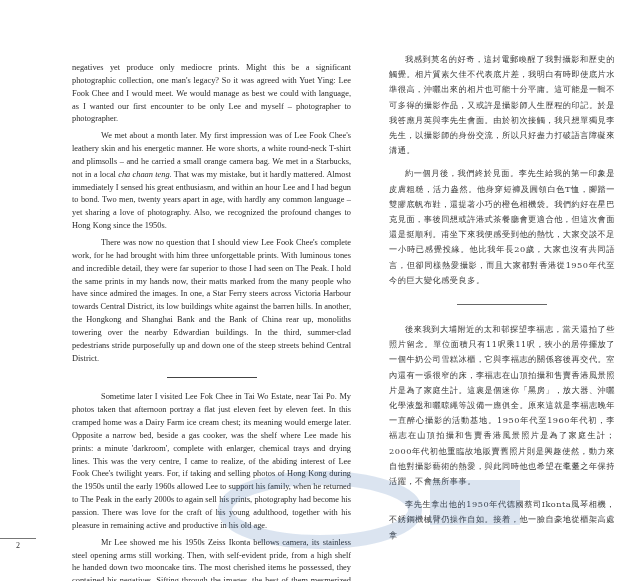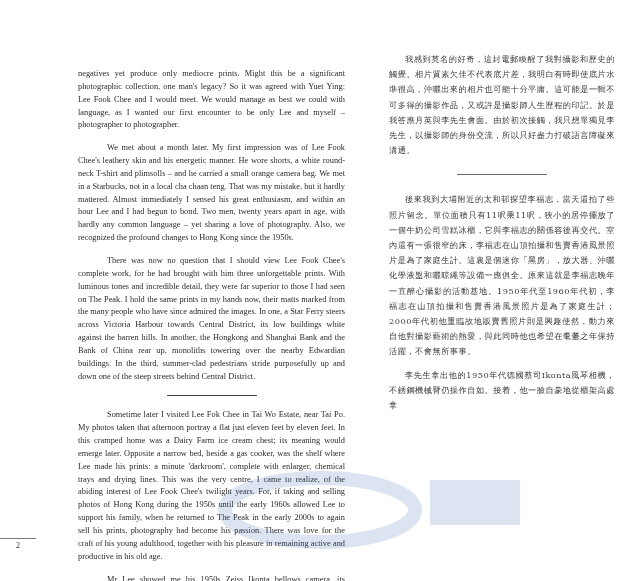--- a/index.html
+++ b/index.html
@@ -3,57 +3,58 @@
   <meta charset="utf-8">
   <style>
     html, body { margin: 0; padding: 0; background: #ffffff; }
     body { width: 640px; height: 581px; position: relative; overflow: hidden; }
     .page { position: absolute; inset: 0; background: #fff; }
     .en-col {
       position: absolute; left: 68px; top: 58px; width: 287px;
       font-family: "Liberation Serif", serif; font-size: 8.35px; line-height: 12.85px;
       color: #2a2a2a; text-align: justify;
     }
-    .en-col p { margin: 10px; }
+    .en-col p { margin: 4px; }
     .en-col p.indent { text-indent: 29px; }
     .en-col .sep { width: 90px; height: 0; border-top: 1px solid #444; margin: 12px auto 13px auto; }
     .zh-col {
       position: absolute; left: 381px; top: 44px; width: 242px;
       font-family: "DejaVu Serif", serif; font-size: 8.2px; line-height: 15.2px;
       color: #3a3a3a; text-align: justify; letter-spacing: 0.5px;
     }
     .zh-col p { margin: 8px; text-indent: 16px; }
     .zh-col .sep { width: 90px; height: 0; border-top: 1px solid #666; margin: 16px auto 17px auto; }
     .footer-rule { position: absolute; left: 0; top: 538px; width: 36px; border-top: 1px solid #777; }
     .page-number {
       position: absolute; left: 16px; top: 541px;
       font-family: "Liberation Serif", serif; font-size: 8px; color: #333;
     }
     .watermark {
       position: absolute; left: 200px; top: 470px; width: 340px; height: 80px;
       pointer-events: none; opacity: 0.18;
     }
-    .italic { }
+    .italic { font-style: italic; }
   </style>
 </head>
 <body>
 
 <div class="page">
 
   <div class="en-col">
     <p>negatives yet produce only mediocre prints. Might this be a significant photographic collection, one man's legacy? So it was agreed with Yuet Ying: Lee Fook Chee and I would meet. We would manage as best we could with language, as I wanted our first encounter to be only Lee and myself – photographer to photographer.</p>
     <p class="indent"><span>We met about a month later. My first impression was of Lee Fook Chee's leathery skin and his energetic manner. He wore shorts, a white round-neck T-shirt and plimsolls – and he carried a small orange camera bag. We met in a Starbucks, not in a local </span><span class="italic">cha chaan teng</span><span>. That was my mistake, but it hardly mattered. Almost immediately I sensed his great enthusiasm, and within an hour Lee and I had begun to bond. Two men, twenty years apart in age, with hardly any common language – yet sharing a love of photography. Also, we recognized the profound changes to Hong Kong since the 1950s.</span></p>
     <p class="indent">There was now no question that I should view Lee Fook Chee's complete work, for he had brought with him three unforgettable prints. With luminous tones and incredible detail, they were far superior to those I had seen on The Peak. I hold the same prints in my hands now, their matts marked from the many people who have since admired the images. In one, a Star Ferry steers across Victoria Harbour towards Central District, its low buildings white against the barren hills. In another, the Hongkong and Shanghai Bank and the Bank of China rear up, monoliths towering over the nearby Edwardian buildings. In the third, summer-clad pedestrians stride purposefully up and down one of the steep streets behind Central District.</p>
     <div class="sep"></div>
     <p class="indent">Sometime later I visited Lee Fok Chee in Tai Wo Estate, near Tai Po. My photos taken that afternoon portray a flat just eleven feet by eleven feet. In this cramped home was a Dairy Farm ice cream chest; its meaning would emerge later. Opposite a narrow bed, beside a gas cooker, was the shelf where Lee made his prints: a minute 'darkroom', complete with enlarger, chemical trays and drying lines. This was the very centre, I came to realize, of the abiding interest of Lee Fook Chee's twilight years. For, if taking and selling photos of Hong Kong during the 1950s until the early 1960s allowed Lee to support his family, when he returned to The Peak in the early 2000s to again sell his prints, photography had become his passion. There was love for the craft of his young adulthood, together with his pleasure in remaining active and productive in his old age.</p>
     <p class="indent">Mr Lee showed me his 1950s Zeiss Ikonta bellows camera, its stainless steel opening arms still working. Then, with self-evident pride, from a high shelf he handed down two mooncake tins. The most cherished items he possessed, they contained his negatives. Sifting through the images, the best of them mesmerized me. As we carefully placed negative after negative onto my lightbox, the Hong Kong of the 1950s leapt</p>
   </div>
 
   <div class="zh-col">
     <p>我感到莫名的好奇，這封電郵喚醒了我對攝影和歷史的觸覺。相片質素欠佳不代表底片差，我明白有時即使底片水準很高，沖曬出來的相片也可能十分平庸。這可能是一輯不可多得的攝影作品，又或許是攝影師人生歷程的印記。於是我答應月英與李先生會面。由於初次接觸，我只想單獨見李先生，以攝影師的身份交流，所以只好盡力打破語言障礙來溝通。</p>
+    <p>約一個月後，我們終於見面。李先生給我的第一印象是皮膚粗糙，活力盎然。他身穿短褲及圓領白色T恤，腳踏一雙膠底帆布鞋，還提著小巧的橙色相機袋。我們約好在星巴克見面，事後回想或許港式茶餐廳會更適合他，但這次會面還是挺順利。甫坐下來我便感受到他的熱忱，大家交談不足一小時已感覺投緣。他比我年長20歲，大家也沒有共同語言，但卻同樣熱愛攝影，而且大家都對香港從1950年代至今的巨大變化感受良多。</p>
     <div class="sep"></div>
     <p>後來我到大埔附近的太和邨探望李福志，當天還拍了些照片留念。單位面積只有11呎乘11呎，狹小的居停擺放了一個牛奶公司雪糕冰櫃，它與李福志的關係容後再交代。室內還有一張很窄的床，李福志在山頂拍攝和售賣香港風景照片是為了家庭生計。這裏是個迷你「黑房」，放大器、沖曬化學液盤和曬晾繩等設備一應俱全。原來這就是李福志晚年一直醉心攝影的活動基地。1950年代至1960年代初，李福志在山頂拍攝和售賣香港風景照片是為了家庭生計；2000年代初他重臨故地販賣舊照片則是興趣使然，動力來自他對攝影藝術的熱愛，與此同時他也希望在耄耋之年保持活躍，不會無所事事。</p>
     <p>李先生拿出他的1950年代德國蔡司Ikonta風琴相機，不銹鋼機械臂仍操作自如。接着，他一臉自豪地從櫃架高處拿</p>
   </div>
 
   <svg class="watermark" viewBox="0 0 340 80">
     <ellipse cx="120" cy="40" rx="95" ry="32" fill="none" stroke="#3b6fb0" stroke-width="14"></ellipse>
     <rect x="230" y="10" width="90" height="45" fill="#3b6fb0"></rect>
   </svg>
 

